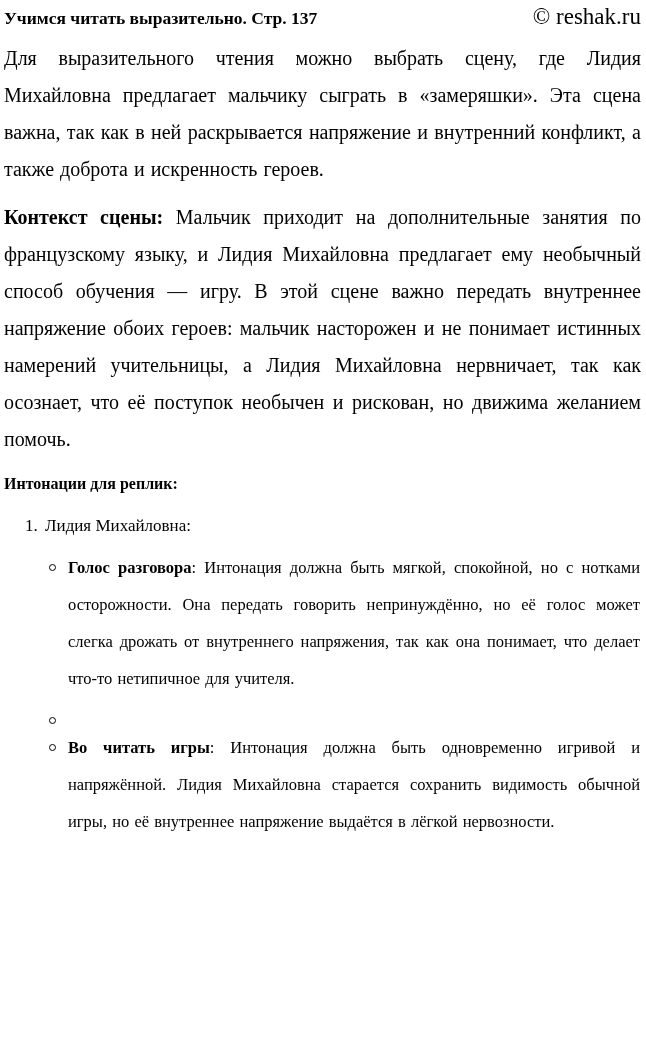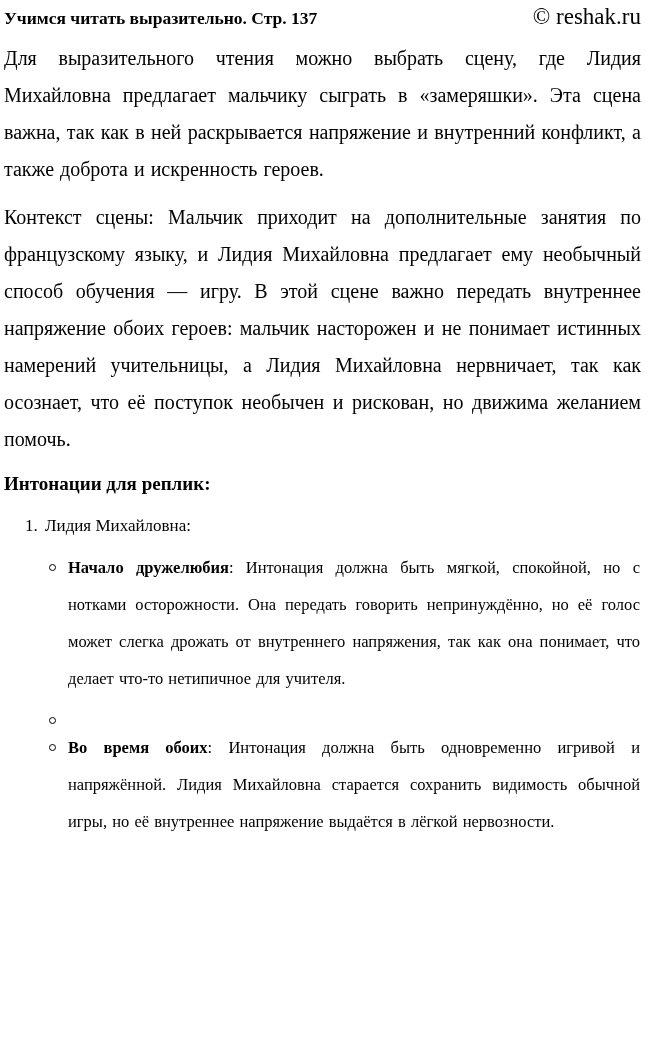--- a/index.html
+++ b/index.html
@@ -22,23 +22,23 @@
   }
   .hdr-title { font-weight: bold; }
   .hdr-copy  { font-weight: normal; font-size: 23px; }
   .para {
     font-size: 20px;
     line-height: 37px;
     text-align: justify;
     margin-top: 11px;
     word-spacing: 1px;
   }
-  .para b { font-weight: normal; margin-top: 17px; }
+  .para b { font-weight: bold; margin-top: 17px; }
   .section-heading {
-    font-size: 19px;
+    font-size: 16px;
     font-weight: bold;
     line-height: 37px;
     margin-top: 7px;
   }
   .num-item {
     display: flex;
     font-size: 17px;
     line-height: 37px;
     margin-top: 5px;
   }
@@ -112,30 +112,30 @@
 
   <p class="section-heading">Интонации для реплик:</p>
 
   <div class="num-item">
     <span class="num">1.</span>
     <span class="num-label"><b>Лидия Михайловна</b><span>:</span></span>
   </div>
 
   <div class="bullet">
     <span class="bullet-marker"></span>
-    <div class="bullet-text"><b>Начало дружелюбия</b><span>: Интонация должна быть мягкой, спокойной, но с нотками осторожности. Она передать говорить непринуждённо, но её голос может слегка дрожать от внутреннего напряжения, так как она понимает, что делает что-то нетипичное для учителя.</span></div>
+    <div class="bullet-text"><b>Голос разговора</b><span>: Интонация должна быть мягкой, спокойной, но с нотками осторожности. Она передать говорить непринуждённо, но её голос может слегка дрожать от внутреннего напряжения, так как она понимает, что делает что-то нетипичное для учителя.</span></div>
   </div>
 
   <div class="bullet">
     <span class="bullet-marker"></span>
   </div>
 
   <div class="bullet">
     <span class="bullet-marker"></span>
-    <div class="bullet-text"><b>Во время обоих</b><span>: Интонация должна быть одновременно игривой и напряжённой. Лидия Михайловна старается сохранить видимость обычной игры, но её внутреннее напряжение выдаётся в лёгкой нервозности.</span></div>
+    <div class="bullet-text"><b>Во читать игры</b><span>: Интонация должна быть одновременно игривой и напряжённой. Лидия Михайловна старается сохранить видимость обычной игры, но её внутреннее напряжение выдаётся в лёгкой нервозности.</span></div>
   </div>
 
   <div class="watermark">
     <span class="wm-text">reshak.ru</span>
     <span class="wm-c">©</span>
   </div>
 
 </div>
 
 </body></html>

